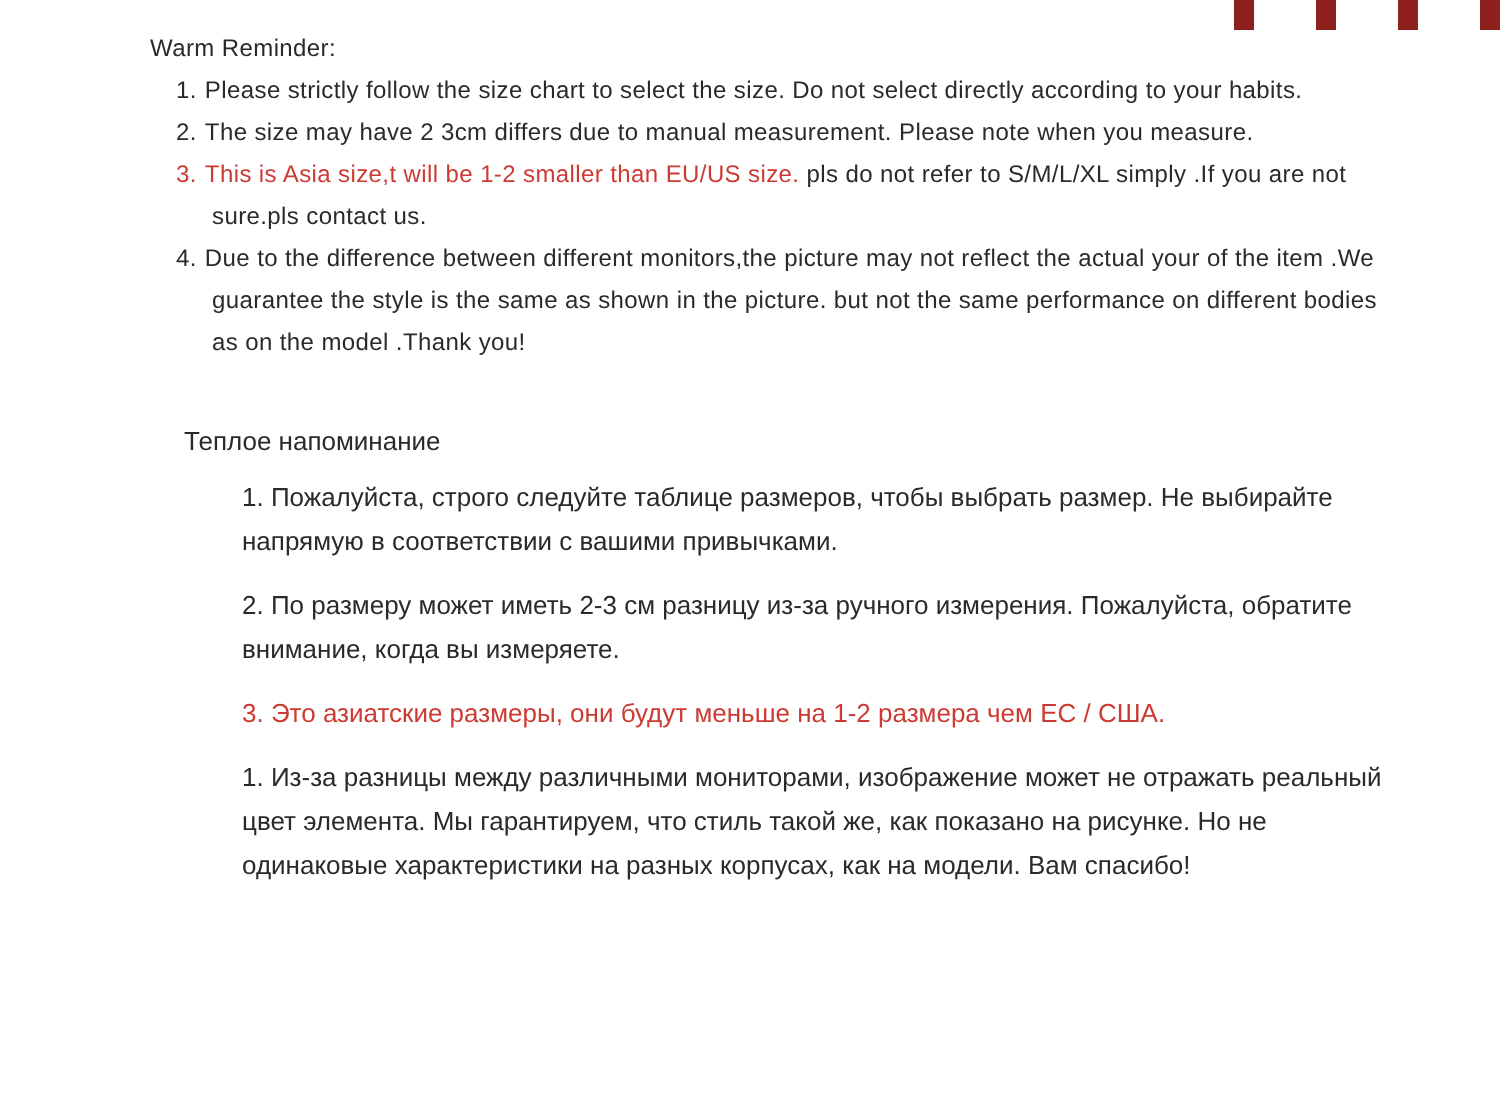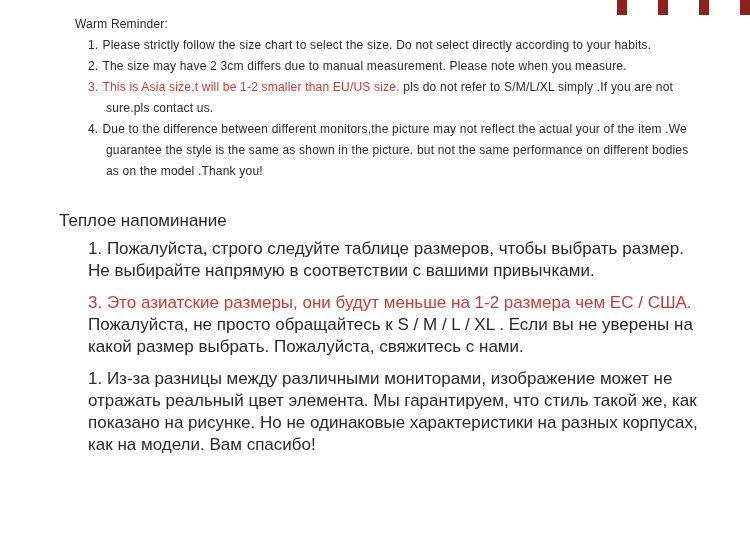--- a/index.html
+++ b/index.html
@@ -52,22 +52,22 @@
   .num {
     margin-right: 4px;
   }
   .red {
     color: var(--accent-red, #cc3b33);
   }
 
   
   .ru {
     margin-top: 28px;
-    padding: 0 50px 0 59px;
-    font-size: 17px;
+    padding: 0 50px 0 92px;
+    font-size: 13px;
     line-height: 22px;
   }
   .ru-title {
     margin: 0 0 6px 0;
   }
   .ru p {
     margin: 0 0 10px 29px;
   }
   .ru .red-block {
     display: block;
@@ -108,24 +108,26 @@
     </div>
   </div>
 
   <div class="ru">
     <div class="ru-title">Теплое напоминание</div>
 
     <p>
       <span>1. Пожалуйста, строго следуйте таблице размеров, чтобы выбрать размер. Не выбирайте напрямую в соответствии с вашими привычками.</span>
     </p>
 
+    <p>
+      <span>2. По размеру может иметь 2-3 см разницу из-за ручного измерения. Пожалуйста, обратите внимание, когда вы измеряете.</span>
+    </p>
 
     <p>
       <span class="red red-block">3. Это азиатские размеры, они будут меньше на 1-2 размера чем ЕС / США.</span>
-      <span>Пожалуйста, не просто обращайтесь к S / M / L / XL . Если вы не уверены на какой размер выбрать. Пожалуйста, свяжитесь с нами.</span>
     </p>
 
     <p>
       <span>1. Из-за разницы между различными мониторами, изображение может не отражать реальный цвет элемента. Мы гарантируем, что стиль такой же, как показано на рисунке. Но не одинаковые характеристики на разных корпусах, как на модели. Вам спасибо!</span>
     </p>
 
   </div>
 
 </div>
 

